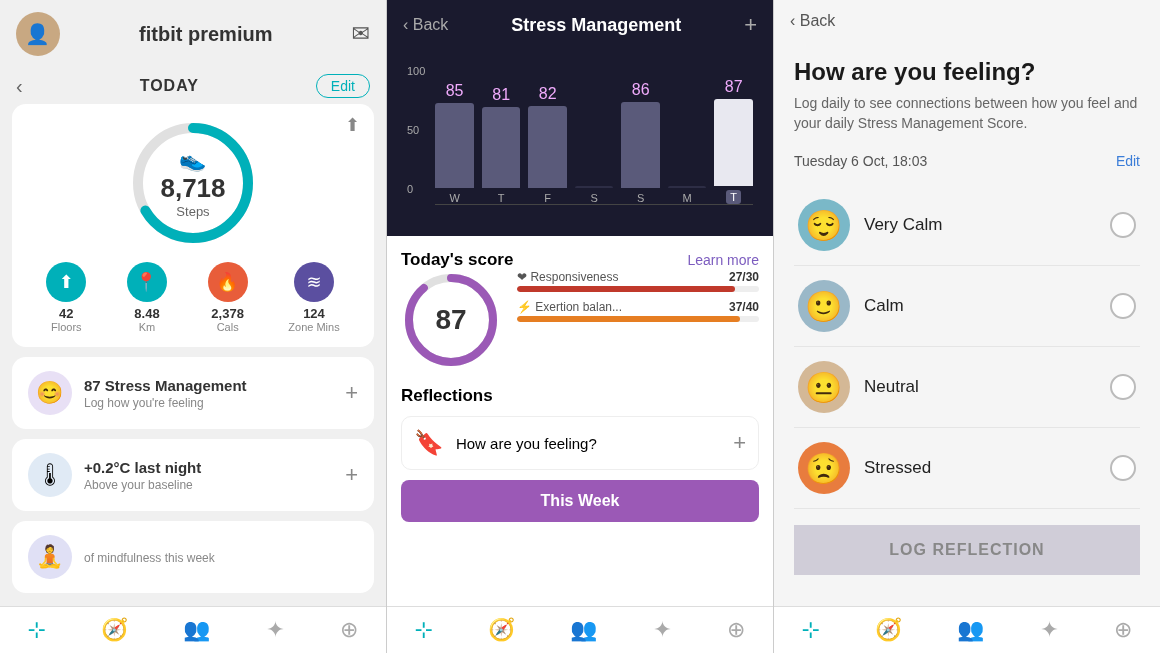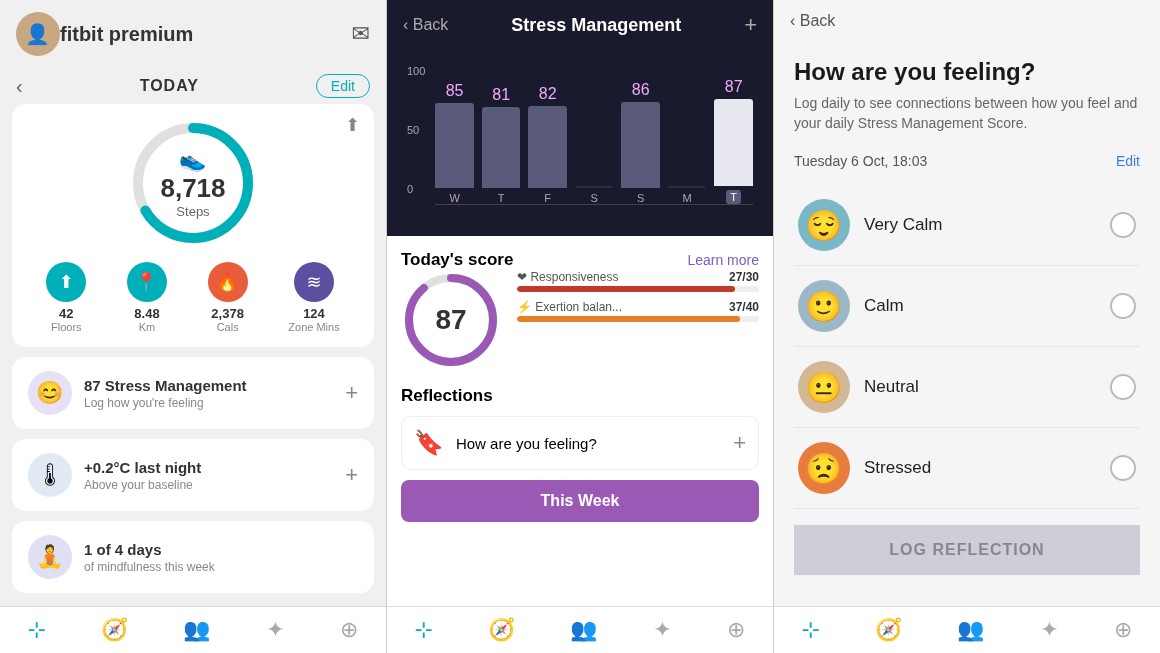--- a/index.html
+++ b/index.html
@@ -30,21 +30,21 @@
     .avatar {
       width: 44px; height: 44px;
       border-radius: 50%;
       background: #c8a882;
       overflow: hidden;
       display: flex; align-items: center; justify-content: center;
       font-size: 20px;
     }
     .app-title {
       flex: 1;
-      text-align: left;
+      text-align: center;
       font-size: 20px;
       font-weight: 600;
       color: #333;
     }
     .mail-icon {
       font-size: 22px; color: #555;
     }
 
     .panel1-content {
       flex: 1;
@@ -485,21 +485,20 @@
       <div class="list-card-text">
         <div class="list-card-title">+0.2°C last night</div>
         <div class="list-card-sub">Above your baseline</div>
       </div>
       <span class="list-card-plus">+</span>
     </div>
 
     <div class="list-card">
       <div class="list-card-icon" style="background:#e0e0f5">🧘</div>
       <div class="list-card-text">
-        <div class="list-card-title">1 of 4 days</div>
         <div class="list-card-sub">of mindfulness this week</div>
       </div>
     </div>
   </div>
 
   <div class="panel1-nav">
     <span class="nav-icon active">⊹</span>
     <span class="nav-icon">🧭</span>
     <span class="nav-icon">👥</span>
     <span class="nav-icon">✦</span>

